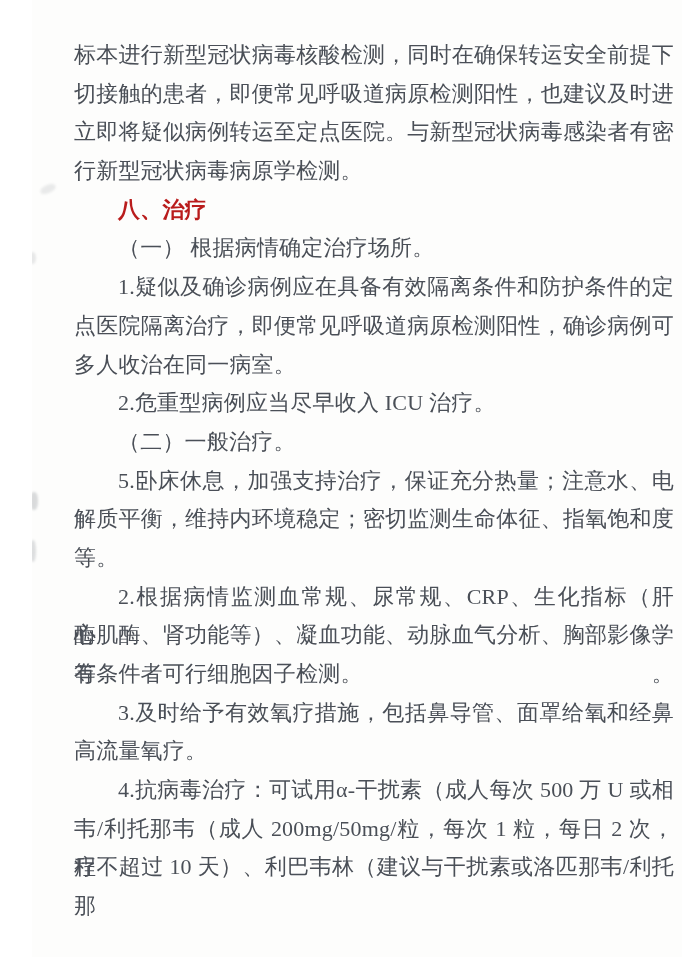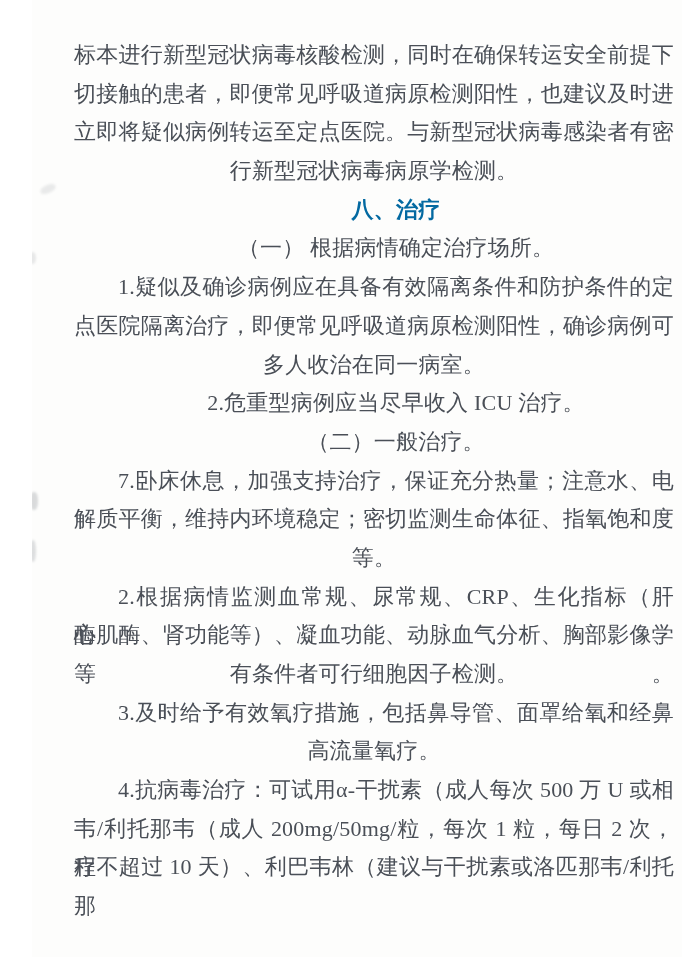--- a/index.html
+++ b/index.html
@@ -21,33 +21,33 @@
     position: absolute;
     left: 42px;
     top: 36px;
     width: 600px;
   }
   .line {
     height: 38.7px;
     line-height: 38.7px;
     font-size: 22px;
     letter-spacing: 0.2px;
-    text-align: center;
+    text-align: left;
     overflow: visible;
   }
   .line.justify {
     text-align: justify;
     text-align-last: justify;
   }
   .line.indent {
     text-indent: 2em;
   }
   .line.heading {
     font-weight: bold;
-    color: #0369a1;
+    color: #b91c1c;
   }
   
   .speck {
     position: absolute;
     background: #b6b9bc;
     border-radius: 45%;
     filter: blur(1px);
   }
   .speck.s1 { left: 8px;  top: 185px; width: 16px; height: 8px;  opacity: .28; transform: rotate(-24deg); }
   .speck.s2 { left: -2px; top: 492px; width: 8px;  height: 18px; opacity: .5; }
@@ -69,21 +69,21 @@
     <div class="line justify">切接触的患者，即便常见呼吸道病原检测阳性，也建议及时进</div>
     <div class="line justify">立即将疑似病例转运至定点医院。与新型冠状病毒感染者有密</div>
     <div class="line">行新型冠状病毒病原学检测。</div>
     <div class="line heading indent">八、治疗</div>
     <div class="line indent">（一） 根据病情确定治疗场所。</div>
     <div class="line indent justify">1.疑似及确诊病例应在具备有效隔离条件和防护条件的定</div>
     <div class="line justify">点医院隔离治疗，即便常见呼吸道病原检测阳性，确诊病例可</div>
     <div class="line">多人收治在同一病室。</div>
     <div class="line indent">2.危重型病例应当尽早收入 ICU 治疗。</div>
     <div class="line indent">（二）一般治疗。</div>
-    <div class="line indent justify">7.卧床休息，加强支持治疗，保证充分热量；注意水、电</div>
+    <div class="line indent justify">5.卧床休息，加强支持治疗，保证充分热量；注意水、电</div>
     <div class="line justify">解质平衡，维持内环境稳定；密切监测生命体征、指氧饱和度</div>
     <div class="line">等。</div>
     <div class="line indent justify">2.根据病情监测血常规、尿常规、CRP、生化指标（肝酶、</div>
     <div class="line justify">心肌酶、肾功能等）、凝血功能、动脉血气分析、胸部影像学等。</div>
     <div class="line">有条件者可行细胞因子检测。</div>
     <div class="line indent justify">3.及时给予有效氧疗措施，包括鼻导管、面罩给氧和经鼻</div>
     <div class="line">高流量氧疗。</div>
     <div class="line indent justify">4.抗病毒治疗：可试用α-干扰素（成人每次 500 万 U 或相</div>
     <div class="line justify">韦/利托那韦（成人 200mg/50mg/粒，每次 1 粒，每日 2 次，疗</div>
     <div class="line justify">程不超过 10 天）、利巴韦林（建议与干扰素或洛匹那韦/利托那</div>

